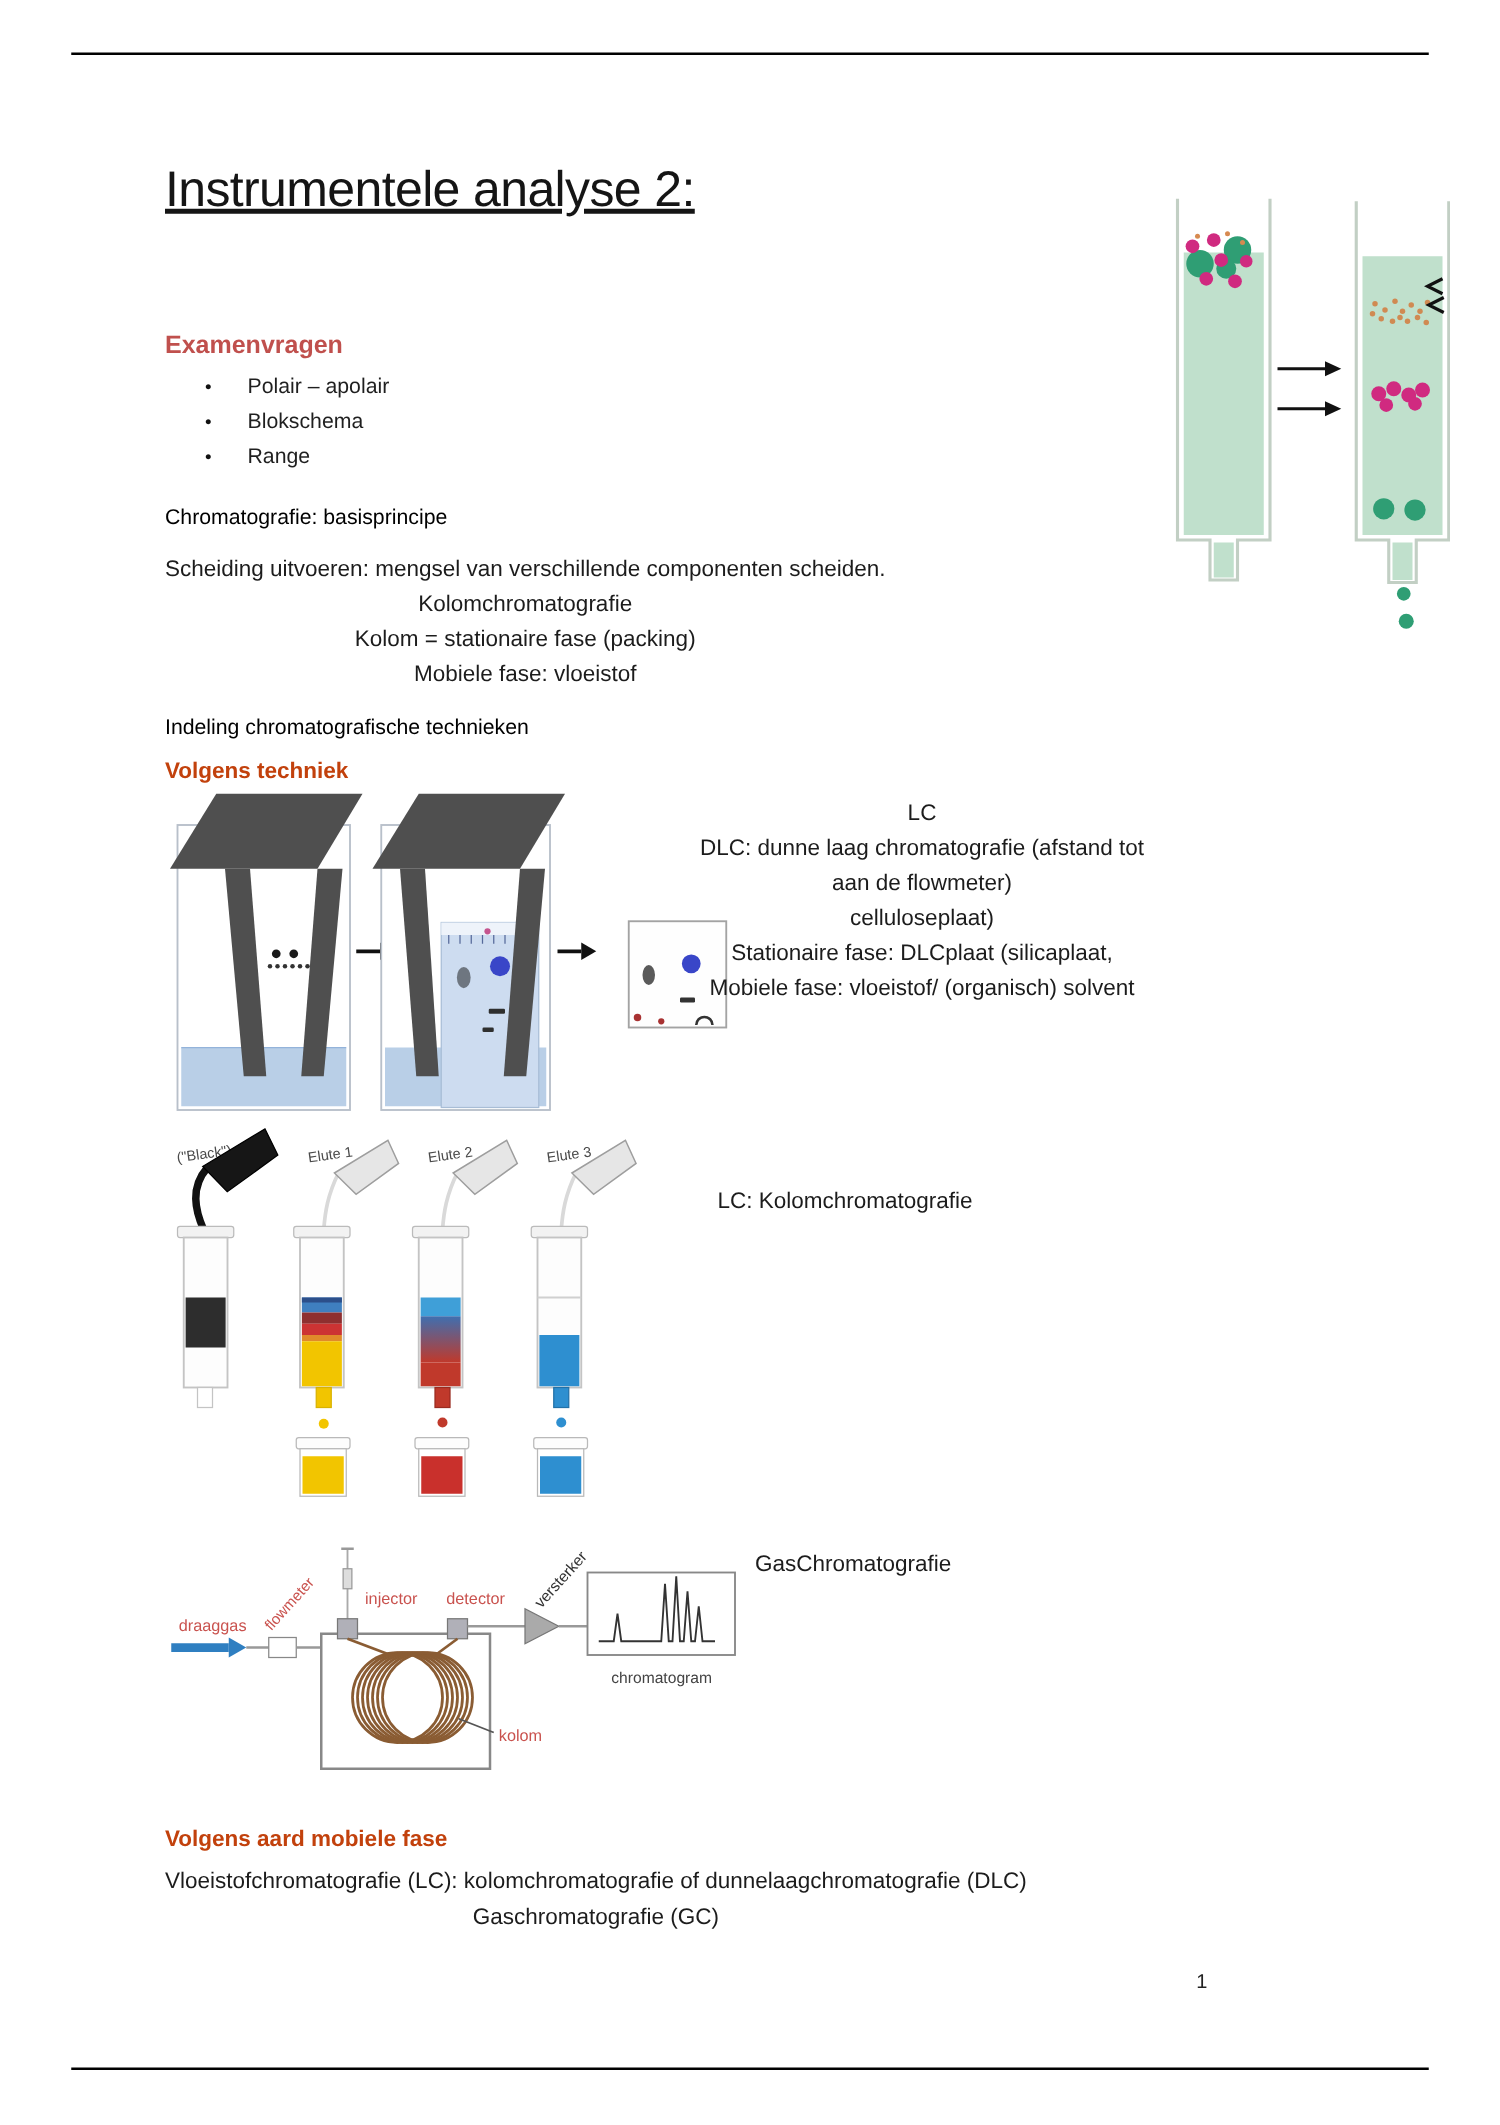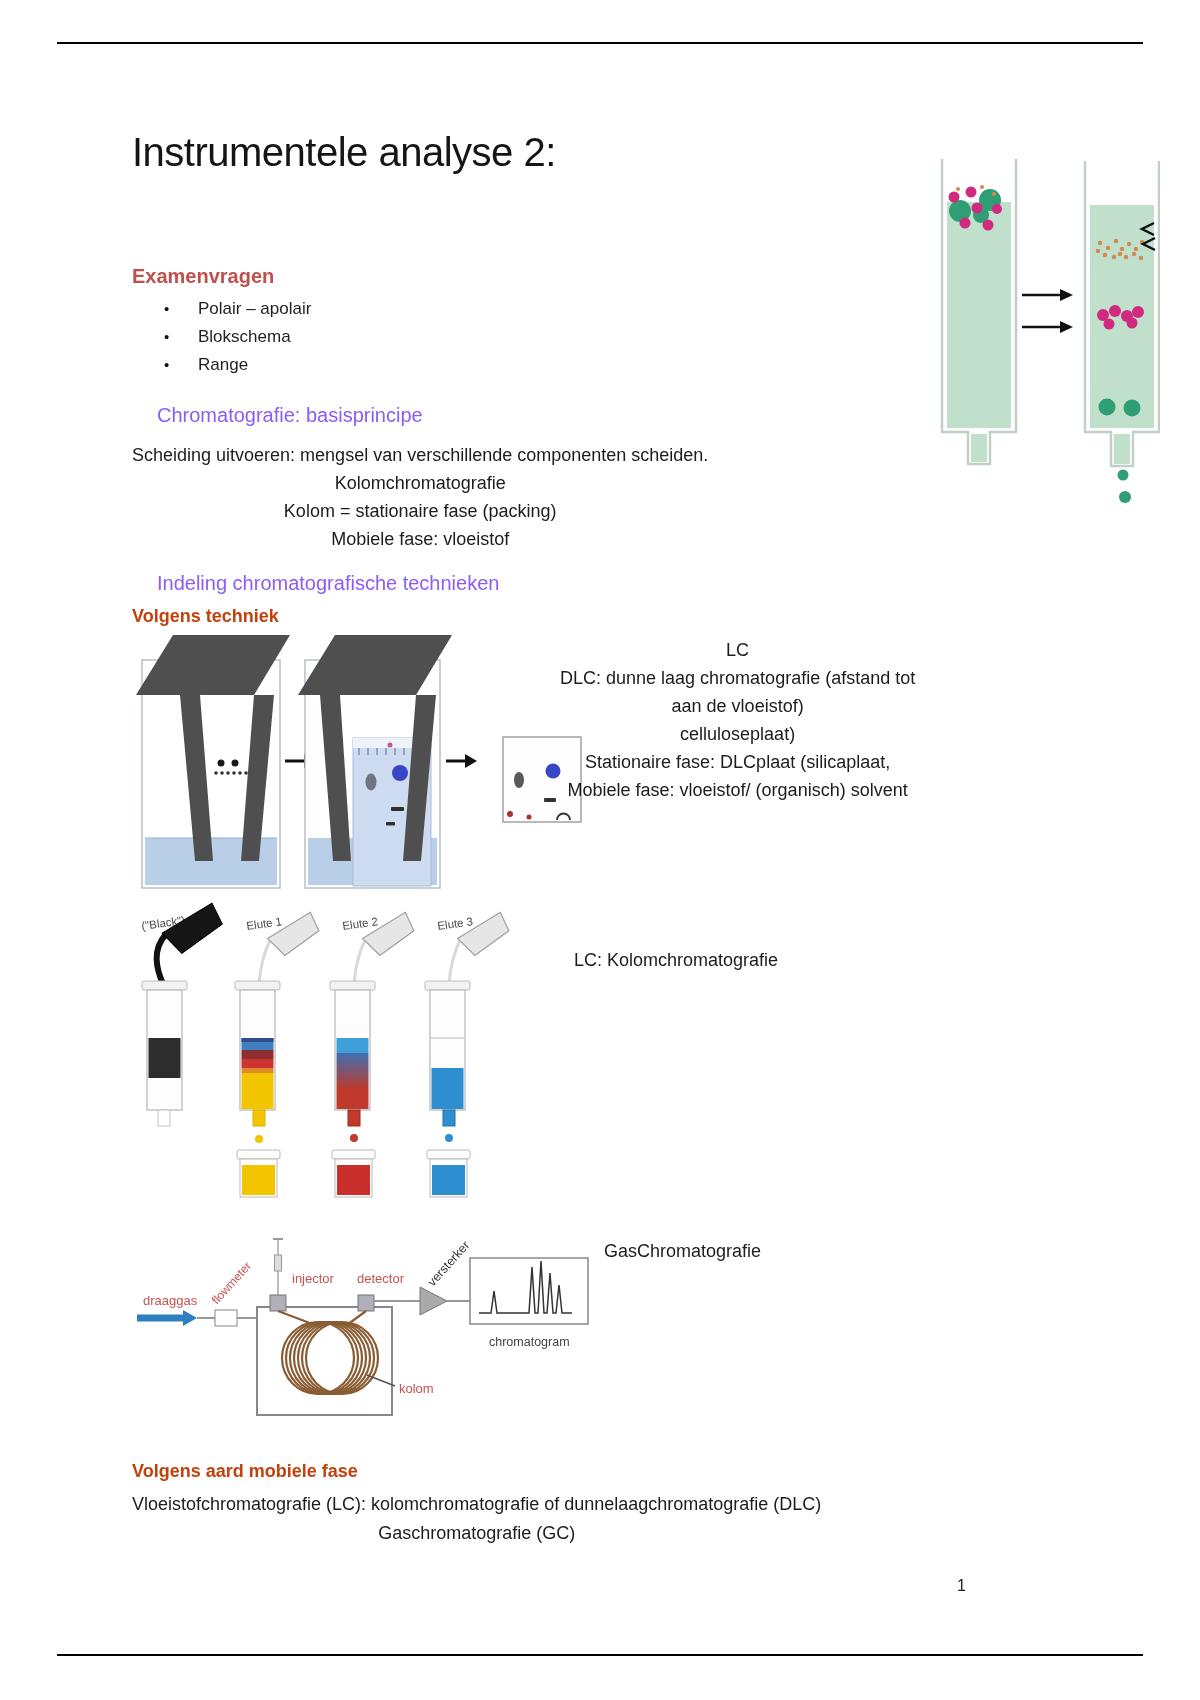--- a/index.html
+++ b/index.html
@@ -2,26 +2,26 @@
 <html><head>
 <meta charset="utf-8">
 <style>
   html,body{margin:0;padding:0;}
   body{
     width:1200px;height:1700px;background:#ffffff;position:relative;
     font-family:"Liberation Sans", sans-serif;color:#1f1f1f;overflow:hidden;
   }
   .abs{position:absolute;}
   .rule{position:absolute;left:57px;width:1086px;border-top:2px solid #000;height:0;}
-  .title{left:132px;top:127px;font-size:40px;line-height:51px;font-weight:300;color:#151515;letter-spacing:-0.5px;}
+  .title{left:132px;top:127px;font-size:40px;line-height:51px;font-weight:300;color:#151515;letter-spacing:-0.5px;text-decoration:underline;}
   .h-red{left:132px;top:265px;font-size:20px;color:#c0504d;font-weight:700;}
   .bullets{left:164px;top:295px;font-size:17px;}
   .bullet-row{display:flex;align-items:baseline;height:28px;line-height:28px;}
   .bullet-row .dot{width:34px;font-size:15px;color:#111;}
-  .h-blue{font-size:20px;color:#8b5cf6;font-weight:400;margin-left:25px;}
+  .h-blue{font-size:17px;color:#000000;font-weight:400;}
   .body-lines{font-size:18px;line-height:28px;color:#1c1c1c;text-align:center;}
   .bold-sub{font-size:18px;font-weight:700;color:#c2410c;}
   .caption{font-size:18px;color:#1c1c1c;}
   .pagenum{left:957px;top:1577px;font-size:16px;color:#222;}
   svg text{font-family:"Liberation Sans", sans-serif;}
 </style>
 </head>
 <body>
 
 <div class="rule" style="top:42px;"></div>
@@ -191,21 +191,21 @@
     <rect x="416" y="165" width="12" height="4" rx="1" fill="#333"></rect>
     <circle cx="382" cy="181" r="3" fill="#a83232"></circle>
     <circle cx="401" cy="184" r="2.5" fill="#a83232"></circle>
     <path d="M429,187 a6.5,6.5 0 0 1 13,0" fill="none" stroke="#333" stroke-width="2"></path>
   </g>
 </svg>
 
 <div class="abs body-lines" style="left:560px;top:636px;">
   <div>LC</div>
   <div>DLC: dunne laag chromatografie (afstand tot</div>
-  <div>aan de vloeistof)</div>
+  <div>aan de flowmeter)</div>
   <div>celluloseplaat)</div>
   <div>Stationaire fase: DLCplaat (silicaplaat,</div>
   <div>Mobiele fase: vloeistof/ (organisch) solvent</div>
 </div>
 
 <svg class="abs" style="left:118px;top:898px;" width="410" height="345" viewBox="0 0 410 345">
   <defs>
     <linearGradient id="g3" x1="0" y1="0" x2="0" y2="1">
       <stop offset="0" stop-color="#3f6fb0"></stop>
         <stop offset="1" stop-color="#c0392b"></stop>

